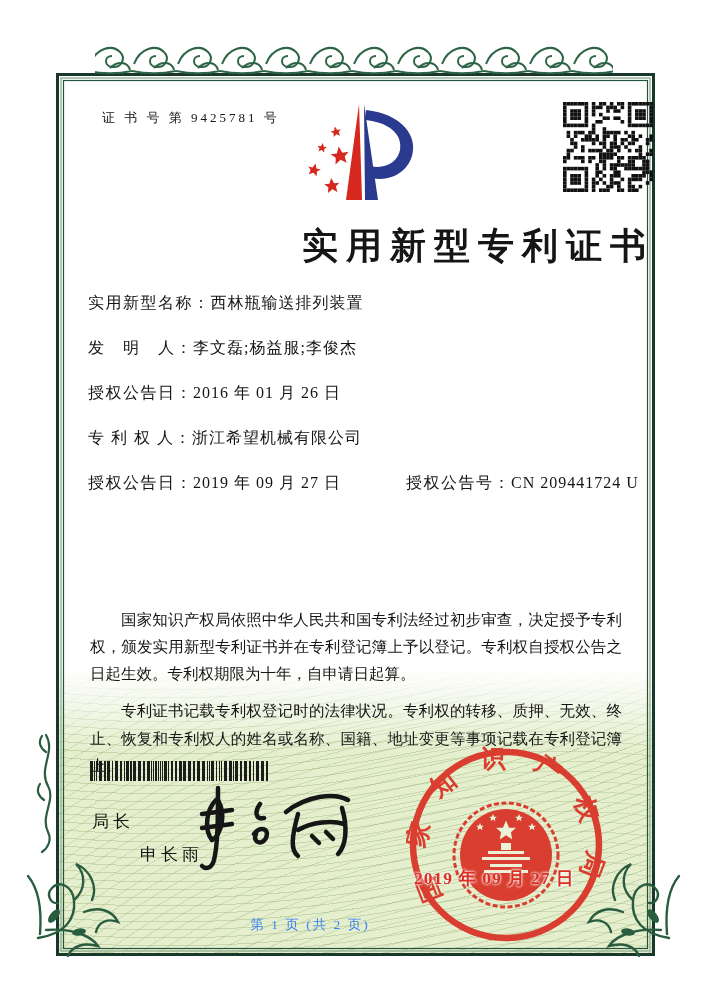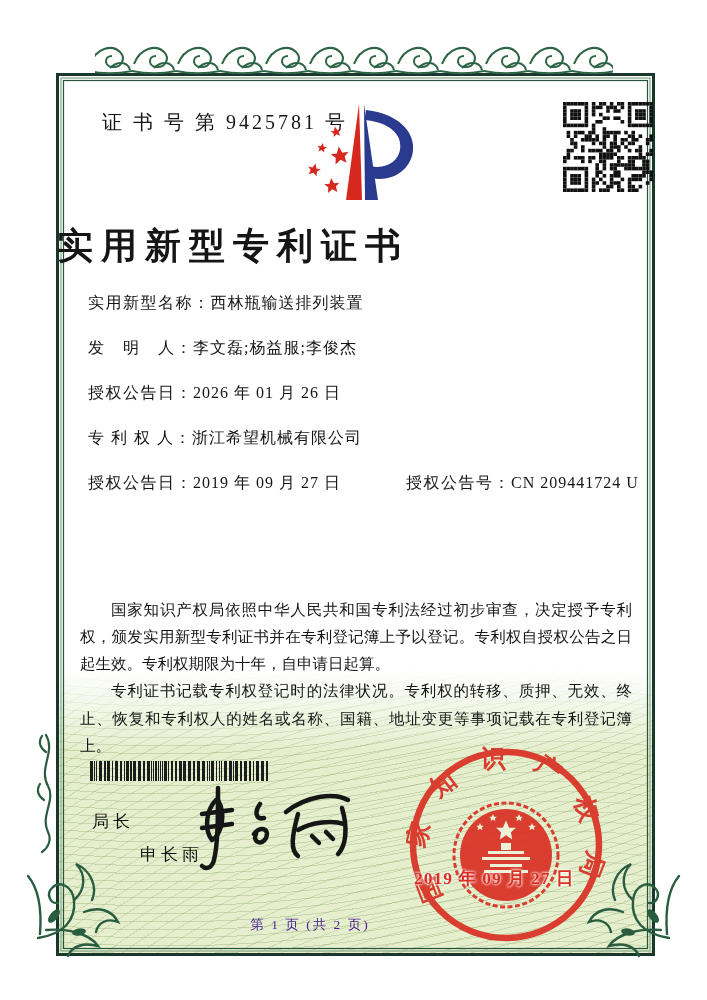--- a/index.html
+++ b/index.html
@@ -9,35 +9,35 @@
   
   .greenzone{left:57px;top:74px;width:597px;height:881px;
     background:
       repeating-radial-gradient(circle at 18% -60%, rgba(128,158,92,.30) 0 1px, rgba(0,0,0,0) 1px 8px),
       repeating-radial-gradient(circle at 85% 170%, rgba(128,158,92,.24) 0 1px, rgba(0,0,0,0) 1px 10px),
       #e5efce;}
   .white-overlay{left:57px;top:74px;width:597px;height:676px;
     background:linear-gradient(to bottom,#ffffff 0 88%,rgba(255,255,255,0) 100%);}
   svg.decor{left:0;top:0;width:707px;height:1000px;z-index:3;pointer-events:none;}
   .content{z-index:5;}
-  .certno{left:102px;top:109px;font-size:20px;letter-spacing:3px;}
-  .title{left:57px;top:222px;width:597px;text-align:left;font-size:36px;font-weight:bold;
+  .certno{left:102px;top:109px;font-size:13px;letter-spacing:3px;}
+  .title{left:57px;top:222px;width:597px;text-align:right;font-size:36px;font-weight:bold;
          letter-spacing:8px;}
   .fields{left:88px;top:293px;width:560px;font-size:16px;}
   .frow{height:45px;letter-spacing:1px;white-space:nowrap;}
   .flabel{letter-spacing:1.5px;}
   .pair2{margin-left:60px;}
   .paras{left:80px;top:596px;width:552px;font-size:15.5px;line-height:1.75;text-align:justify;}
-  .paras p{margin:0;text-indent:2em;}
+  .paras p{margin:10px;text-indent:2em;}
   .signtitle{left:92px;top:810px;font-size:17px;letter-spacing:4px;}
   .signname{left:92px;top:843px;font-size:17px;letter-spacing:4px;margin-left:48px;}
   .sealdate{left:414px;top:866px;width:190px;font-size:17.5px;font-weight:bold;color:#d93023;
             letter-spacing:1px;white-space:nowrap;z-index:7;
             text-shadow:0 0 3px #fff,0 0 3px #fff;}
-  .pagefooter{left:57px;top:916px;width:506px;text-align:center;font-size:13.5px;letter-spacing:2px;color:#4c1d95;}
+  .pagefooter{left:57px;top:916px;width:506px;text-align:center;font-size:13.5px;letter-spacing:2px;color:#3b82f6;}
   .logo{left:286px;top:98px;}
   .qr{left:563px;top:102px;}
   .barcode{left:88px;top:760px;}
   .signature{left:182px;top:780px;}
   .seal{left:406px;top:745px;z-index:6;}
 </style>
 </head>
 <body>
 
 <div class="page">
@@ -416,21 +416,21 @@
   <div class="abs content title">实用新型专利证书</div>
 
   <div class="abs content fields">
     <div class="frow">
       <span class="flabel">实用新型名称：</span><span class="fval">西林瓶输送排列装置</span>
     </div>
     <div class="frow">
       <span class="flabel">发　明　人：</span><span class="fval">李文磊;杨益服;李俊杰</span>
     </div>
     <div class="frow">
-      <span class="flabel">授权公告日：</span><span class="fval">2026 年 01 月 26 日</span>
+      <span class="flabel">授权公告日：</span><span class="fval">2016 年 01 月 26 日</span>
     </div>
     <div class="frow">
       <span class="flabel">专 利 权 人：</span><span class="fval">浙江希望机械有限公司</span>
     </div>
     <div class="frow">
       <span><span class="flabel">授权公告日：</span><span class="fval">2019 年 09 月 27 日</span></span>
       <span class="pair2"><span class="flabel">授权公告号：</span><span class="fval">CN 209441724 U</span></span>
     </div>
   </div>
 

